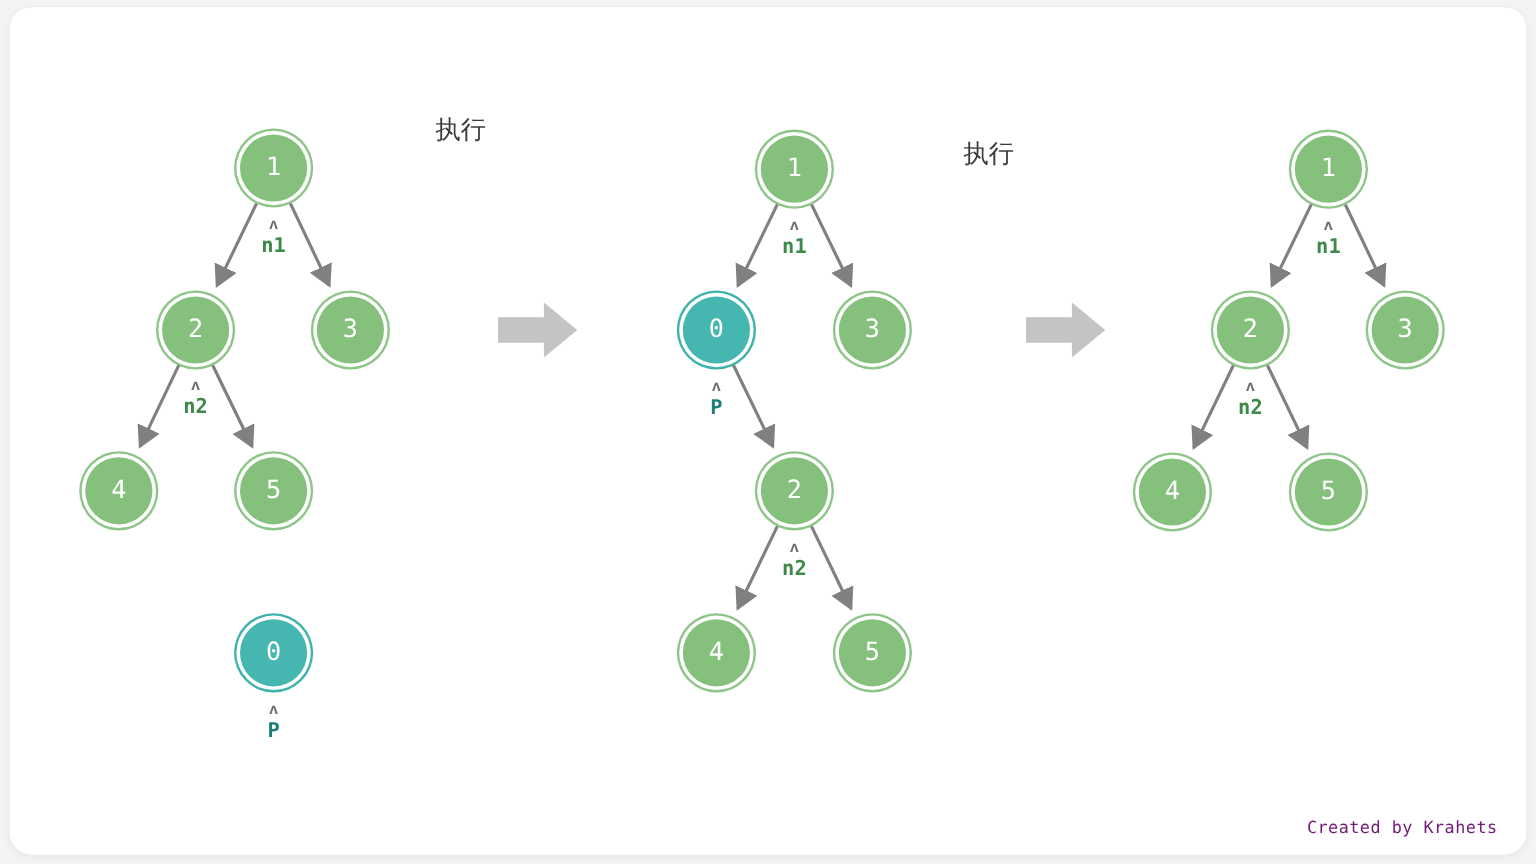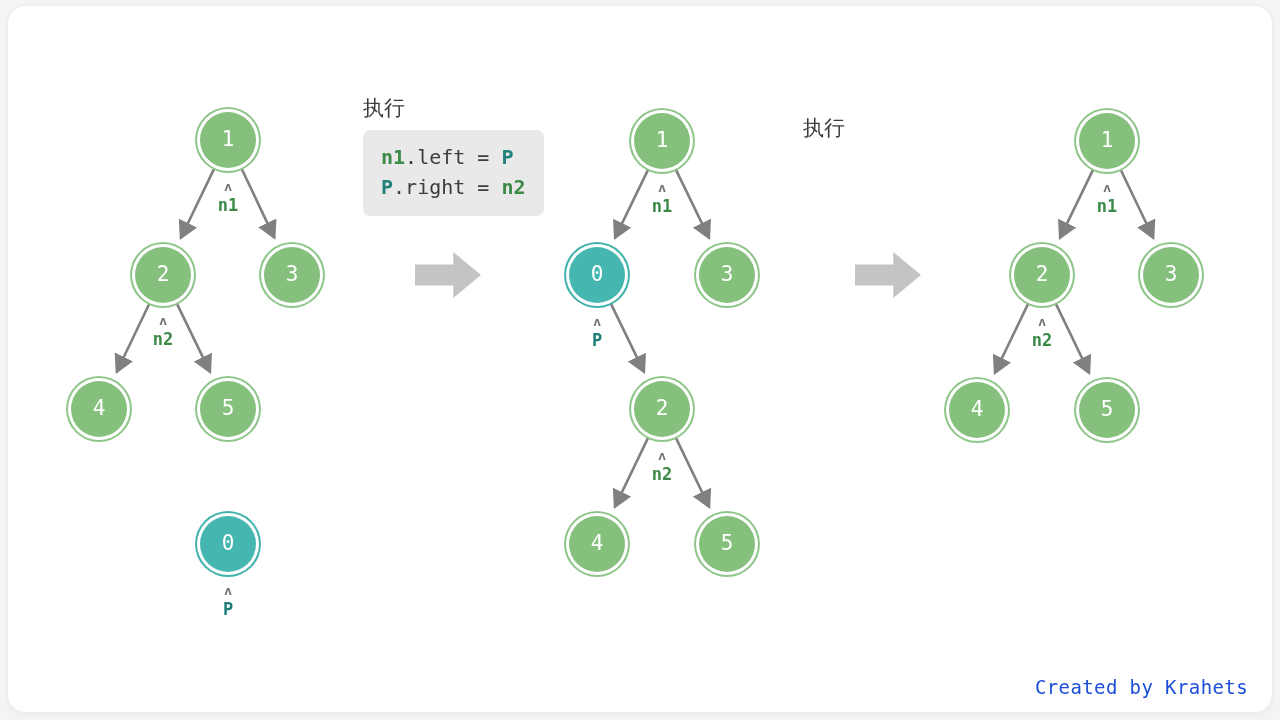--- a/index.html
+++ b/index.html
@@ -106,22 +106,22 @@
   .codebox .tok-n  { color: #3c8a48; font-weight: bold; }
   .codebox .tok-p  { color: #21807b; font-weight: bold; }
   .codebox .tok-op { color: #3c3c3c; }
 
   
   #footer {
     position: absolute;
     right: 32px;
     bottom: 22px;
     font-family: "DejaVu Sans Mono", "Liberation Mono", monospace;
-    font-size: 19px;
-    color: #1d4ed8;
+    font-size: 14px;
+    color: #701a75;
     letter-spacing: 0.4px;
   }
 </style>
 </head>
 <body>
 
 <div id="stage">
   <div id="card"></div>
 
   <svg id="svg-layer" viewBox="0 0 1280 720" xmlns="http://www.w3.org/2000/svg">
@@ -232,21 +232,20 @@
         <div class="name">n1</div>
       </div>
       <div class="ptr green-label" style="left: 1012px; top: 315px;">
         <div class="caret">ʌ</div>
         <div class="name">n2</div>
       </div>
     </div>
 
   <div class="panel" style="left:363px; top:98px;">
     <div class="heading">执行</div>
-    <div class="codebox" id="code-step1"><div><span class="tok-n">n1</span><span class="tok-op">.left = </span><span class="tok-p">P</span></div><div><span class="tok-p">P</span><span class="tok-op">.right = </span><span class="tok-n">n2</span></div></div>
   </div>
 
   <div class="panel" style="left:803px; top:118px;">
     <div class="heading">执行</div>
   </div>
 
   <div id="footer">Created by Krahets</div>
 </div>
 
 </body></html>

